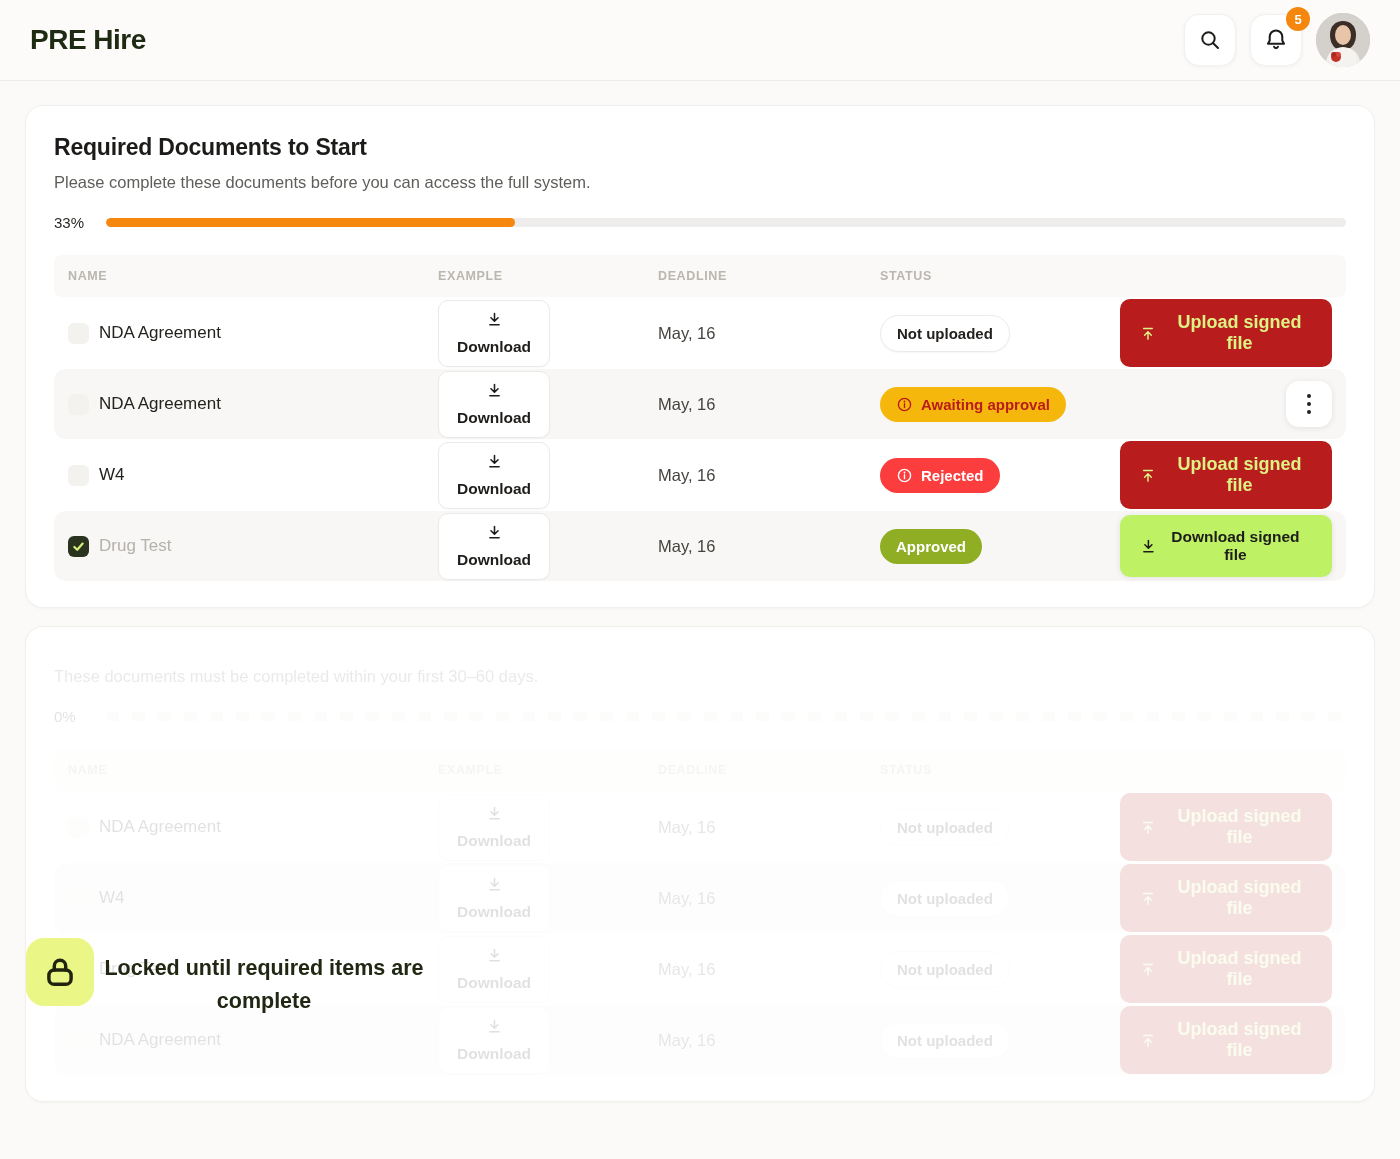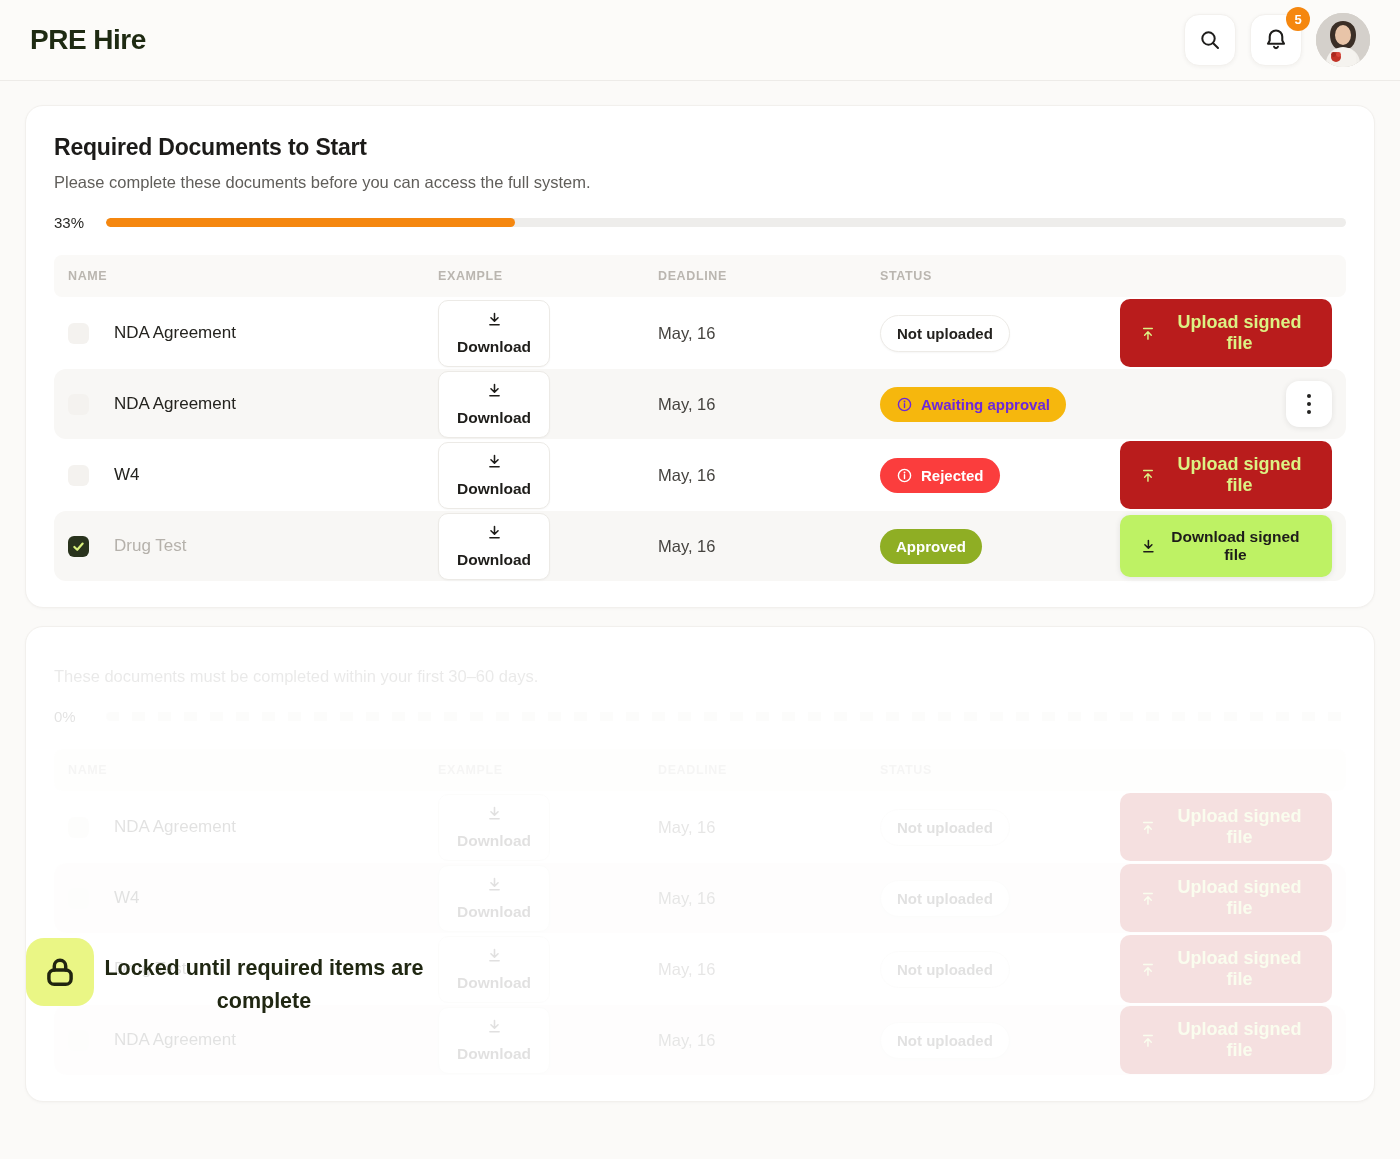--- a/index.html
+++ b/index.html
@@ -91,21 +91,21 @@
     border-radius: 8px;
     height: 42px;
   }
   .th {
     font-size: 12.5px; letter-spacing: 0.05em; color: #BAB6B0;
     font-weight: 700; text-transform: uppercase;
   }
   .doc-row { height: 70px; border-radius: 12px; margin-top: 1px; }
   .doc-row.alt { background: #F8F7F5; }
 
-  .cell-name { display: flex; align-items: center; gap: 25px; text-align: center; }
+  .cell-name { display: flex; align-items: center; gap: 10px; text-align: center; }
   .checkbox {
     width: 21px; height: 21px; border-radius: 6px;
     background: #F4F2EF; flex: none; cursor: pointer;
     display: flex; align-items: center; justify-content: center;
   }
   .checkbox svg { display: none; }
   .checkbox.checked { background: #29331D; }
   .checkbox.checked svg { display: block; }
   .doc-name { font-size: 17px; font-weight: 500; color: #24231F; }
   .doc-name.muted { color: #B5B1AB; }
@@ -119,21 +119,21 @@
     flex-direction: column;
   }
   .cell-deadline { font-size: 16.5px; color: #45433F; }
 
   .badge {
     display: inline-flex; align-items: center; gap: 8px;
     padding: 9px 16px; border-radius: 999px;
     font-size: 15px; font-weight: 600;
   }
   .badge.neutral { background: #FFFFFF; border: 1px solid #EDEBE7; color: #24221F; box-shadow: 0 1px 2px rgba(0,0,0,0.04); }
-  .badge.warning { background: #F6B70D; color: #6d28d9; justify-content: center; }
+  .badge.warning { background: #F6B70D; color: #b91c1c; justify-content: center; }
   .badge.danger  { background: #FB3D3D; color: #FFFFFF; }
   .badge.success { background: #8FAE24; color: #FFFFFF; }
 
   .cell-action { justify-self: end; display: flex; align-items: center; }
   .btn-upload {
     display: inline-flex; align-items: center; gap: 11px;
     background: #b91c1c; color: #DCF284; border: none; border-radius: 10px;
     padding: 13px 20px; font-size: 18px; font-weight: 600;
   }
   .btn-download-signed {

